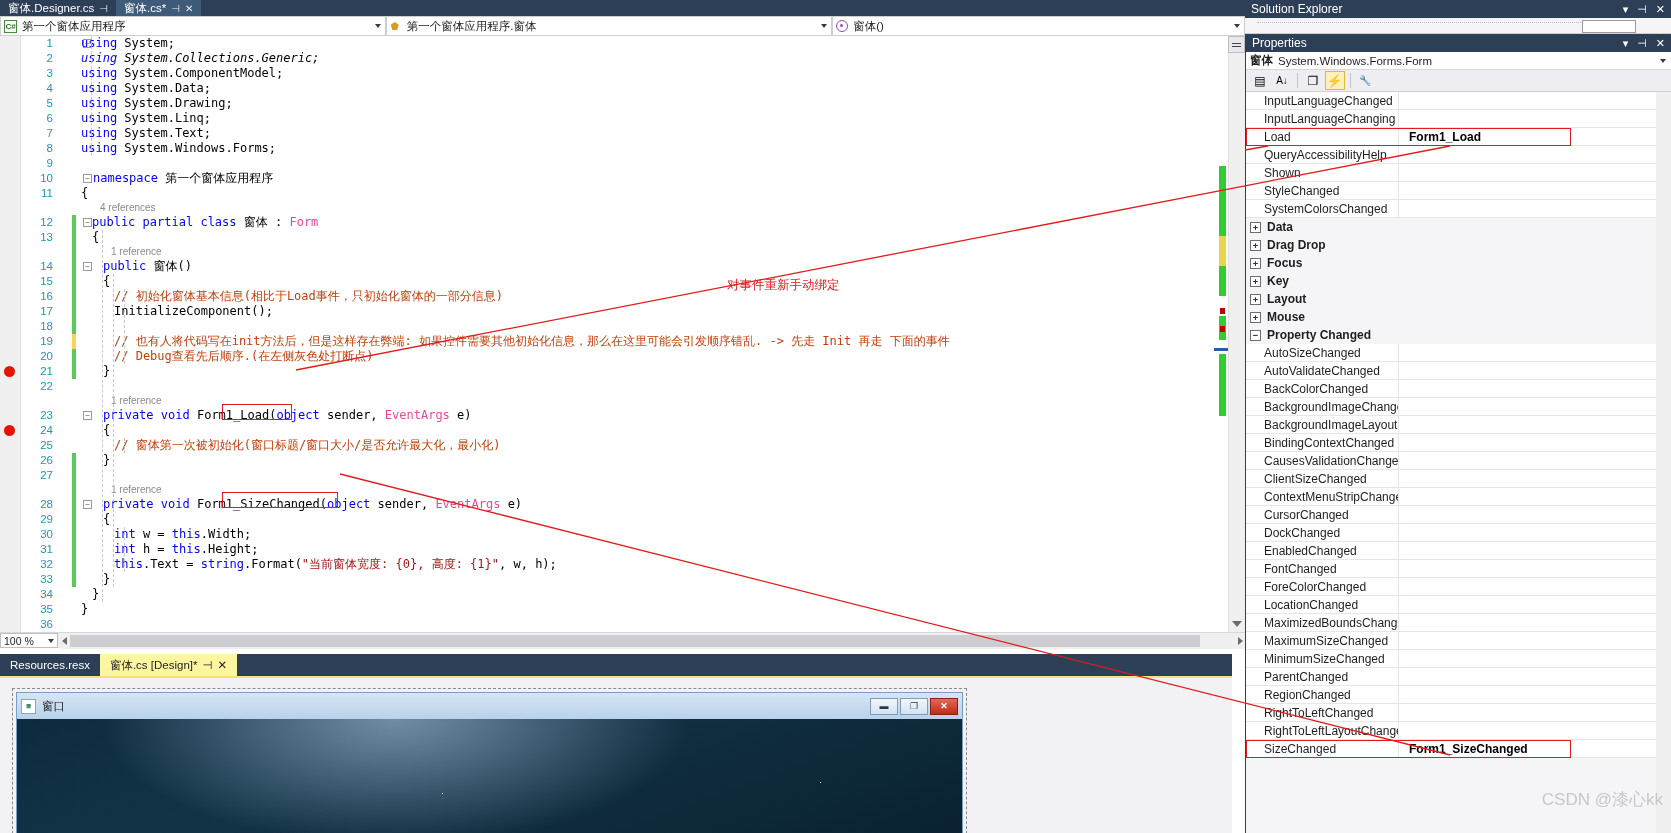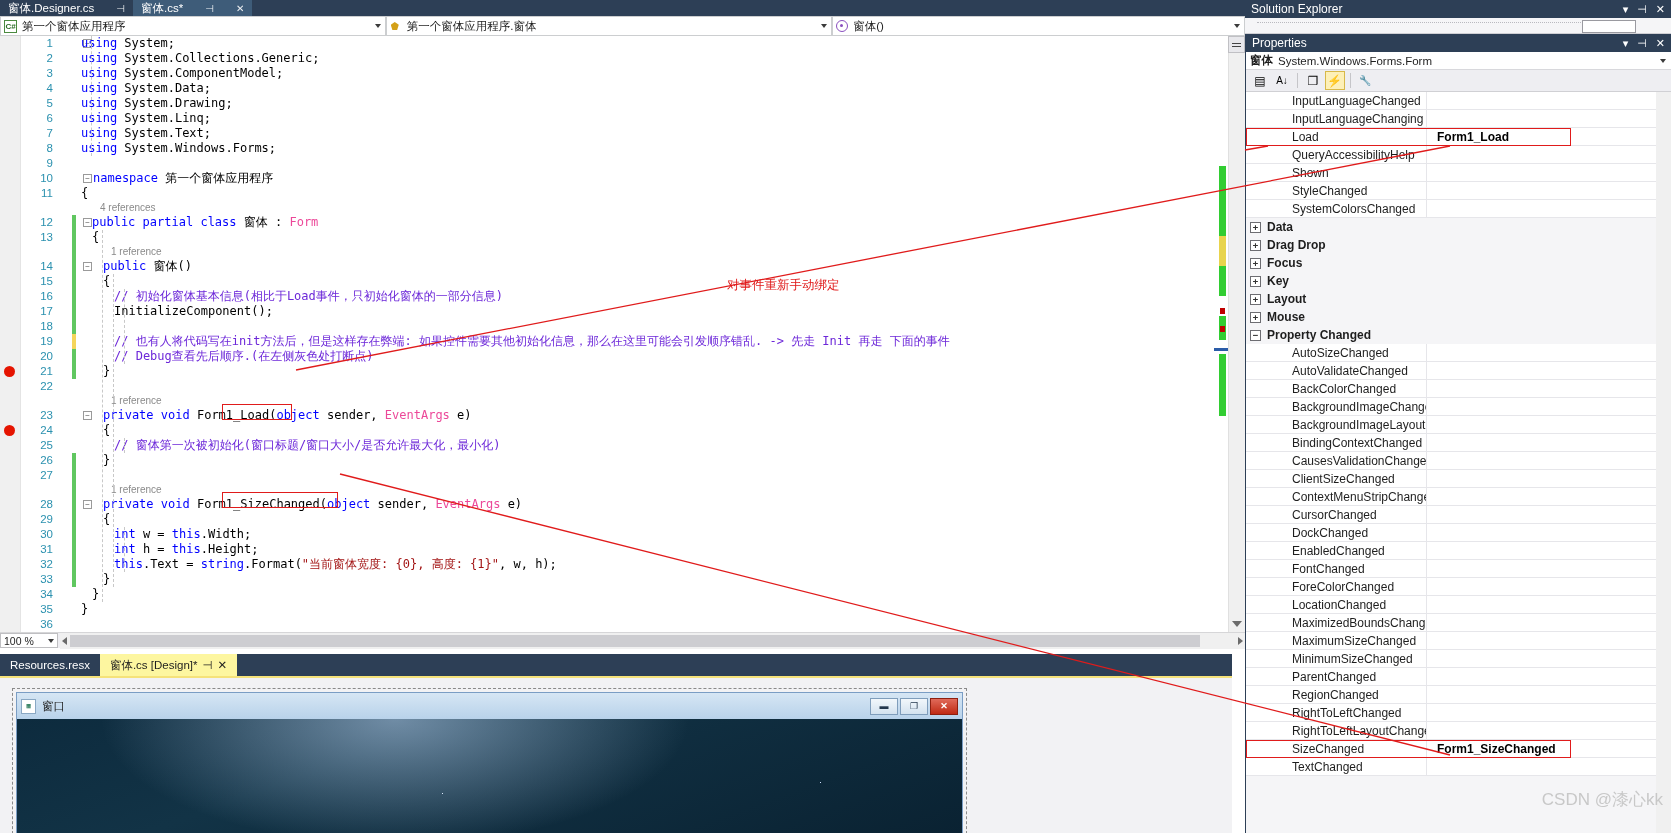--- a/index.html
+++ b/index.html
@@ -10,21 +10,21 @@
     overflow: hidden;
   }
   #app { position: relative; width: 1671px; height: 833px; }
 
   
   .tabstrip {
     position: absolute; left: 0; top: 0; width: 1245px; height: 16px;
     background: #2d3f56; display: flex; align-items: flex-end;
   }
   .tab {
-    height: 16px; display: flex; align-items: center; gap: 22px;
+    height: 16px; display: flex; align-items: center; gap: 5px;
     padding: 0 8px; font-size: 11.5px; color: #ffffff; cursor: pointer;
     white-space: nowrap;
     justify-content: flex-end;
   }
   .tab.inactive { background: #2d3f56; }
   .tab.active { background: #3e5c79; color: #ffffff; margin-top: 32px; }
   .tab .pin, .tab .x { font-size: 10px; opacity: .9; }
 
   
   .navrow {
@@ -102,21 +102,21 @@
     border: 1px solid #9a9a9a; background: #fff; color: #555;
     font-size: 8px; line-height: 7px; text-align: center;
     font-family: "Liberation Sans", sans-serif; cursor: pointer;
   }
   .guide {
     position: absolute; width: 0; border-left: 1px dashed #c8c8c8;
   }
   
   .kw   { color: #0000ff; }
   .typ  { color: #ec4899; }
-  .cmt  { color: #6d28d9; }
+  .cmt  { color: #c2410c; }
   .str  { color: #a31515; }
   .pln  { color: #000000; }
   .ns   { color: #000000; }
 
   
   .redbox {
     position: absolute; border: 1.5px solid #e01b1b; pointer-events: none;
   }
 
   
@@ -298,21 +298,21 @@
     position: absolute; left: 0; top: 58px; right: 0; bottom: 0;
     overflow: hidden;
   }
   .prow {
     display: flex; height: 18px; align-items: center;
     border-bottom: 1px solid #e6e6ea; font-size: 12px; color: #1e1e1e;
     background: #ffffff;
   }
   .prow .pname {
     width: 152px; flex: 0 0 152px; padding-left: 18px;
-    overflow: hidden; white-space: nowrap; text-overflow: clip; margin-left: 28px;
+    overflow: hidden; white-space: nowrap; text-overflow: clip;
   }
   .prow .pval {
     flex: 1; padding-left: 10px; font-weight: bold;
     border-left: 1px solid #e6e6ea; height: 18px; line-height: 18px;
     overflow: hidden; white-space: nowrap;
   }
   .pcat {
     display: flex; height: 18px; align-items: center; gap: 6px;
     padding-left: 4px; background: #f5f5f7; font-size: 12px;
     font-weight: bold; color: #1e1e1e;
@@ -375,21 +375,21 @@
     </div>
   </div>
 
   <div class="editor">
     <div class="bp-gutter" id="bpGutter">
         <div class="breakpoint" style="top: 330px;"></div>
         <div class="breakpoint" style="top: 389px;"></div>
       </div>
     <div class="codearea" id="codeArea">
         <div class="cline"><span class="lnum">1</span><span class="fold">−</span><span class="ctext" style="left: 60px;"><span class="kw">using</span><span class="pln"> System;</span></span></div>
-        <div class="cline"><span class="lnum">2</span><span class="ctext" style="left: 60px;"><span class="kw">using</span><span class="pln"> System.Collections.Generic;</span></span></div>
+        <div class="cline"><span class="lnum">2</span><span class="ctext" style="left: 60px; font-style: italic;"><span class="kw">using</span><span class="pln"> System.Collections.Generic;</span></span></div>
         <div class="cline"><span class="lnum">3</span><span class="ctext" style="left: 60px;"><span class="kw">using</span><span class="pln"> System.ComponentModel;</span></span></div>
         <div class="cline"><span class="lnum">4</span><span class="ctext" style="left: 60px;"><span class="kw">using</span><span class="pln"> System.Data;</span></span></div>
         <div class="cline"><span class="lnum">5</span><span class="ctext" style="left: 60px; text-align: right;"><span class="kw">using</span><span class="pln"> System.Drawing;</span></span></div>
         <div class="cline"><span class="lnum">6</span><span class="ctext" style="left: 60px;"><span class="kw">using</span><span class="pln"> System.Linq;</span></span></div>
         <div class="cline"><span class="lnum">7</span><span class="ctext" style="left: 60px;"><span class="kw">using</span><span class="pln"> System.Text;</span></span></div>
         <div class="cline"><span class="lnum">8</span><span class="ctext" style="left: 60px;"><span class="kw">using</span><span class="pln"> System.Windows.Forms;</span></span></div>
         <div class="cline"><span class="lnum">9</span><span class="ctext" style="left: 60px;"></span></div>
         <div class="cline"><span class="lnum">10</span><span class="fold">−</span><span class="ctext" style="left: 60px; margin-left: 12px;"><span class="kw">namespace</span><span class="ns"> 第一个窗体应用程序</span></span></div>
         <div class="cline"><span class="lnum">11</span><span class="ctext" style="left: 60px;"><span class="pln">{</span></span></div>
         <div class="refline">
@@ -678,24 +678,20 @@
           <div class="pval"></div>
         </div>
         <div class="prow">
           <div class="pname">RightToLeftLayoutChanged</div>
           <div class="pval"></div>
         </div>
         <div class="prow hl">
           <div class="pname">SizeChanged</div>
           <div class="pval">Form1_SizeChanged</div>
         </div>
-        <div class="prow">
-          <div class="pname">TextChanged</div>
-          <div class="pval"></div>
-        </div>
         <div class="redbox" style="left: 0px; top: 36px; width: 325px; height: 18px;"></div>
         <div class="redbox" style="left: 0px; top: 648px; width: 325px; height: 18px;"></div>
       </div>
     <div class="props-scroll"></div>
     <div class="watermark">CSDN @漆心kk</div>
   </div>
 
   <svg class="overlay" viewBox="0 0 1671 833">
     <line x1="296" y1="370" x2="1450" y2="146" stroke="#e01b1b" stroke-width="1.3"></line>
     <line x1="340" y1="474" x2="1450" y2="755" stroke="#e01b1b" stroke-width="1.3"></line>

